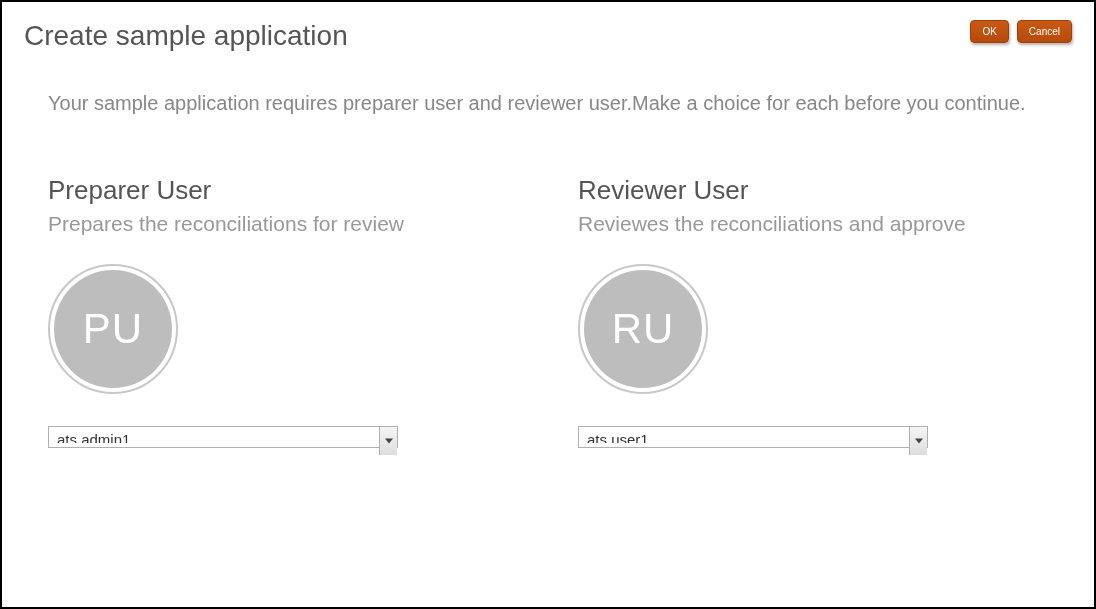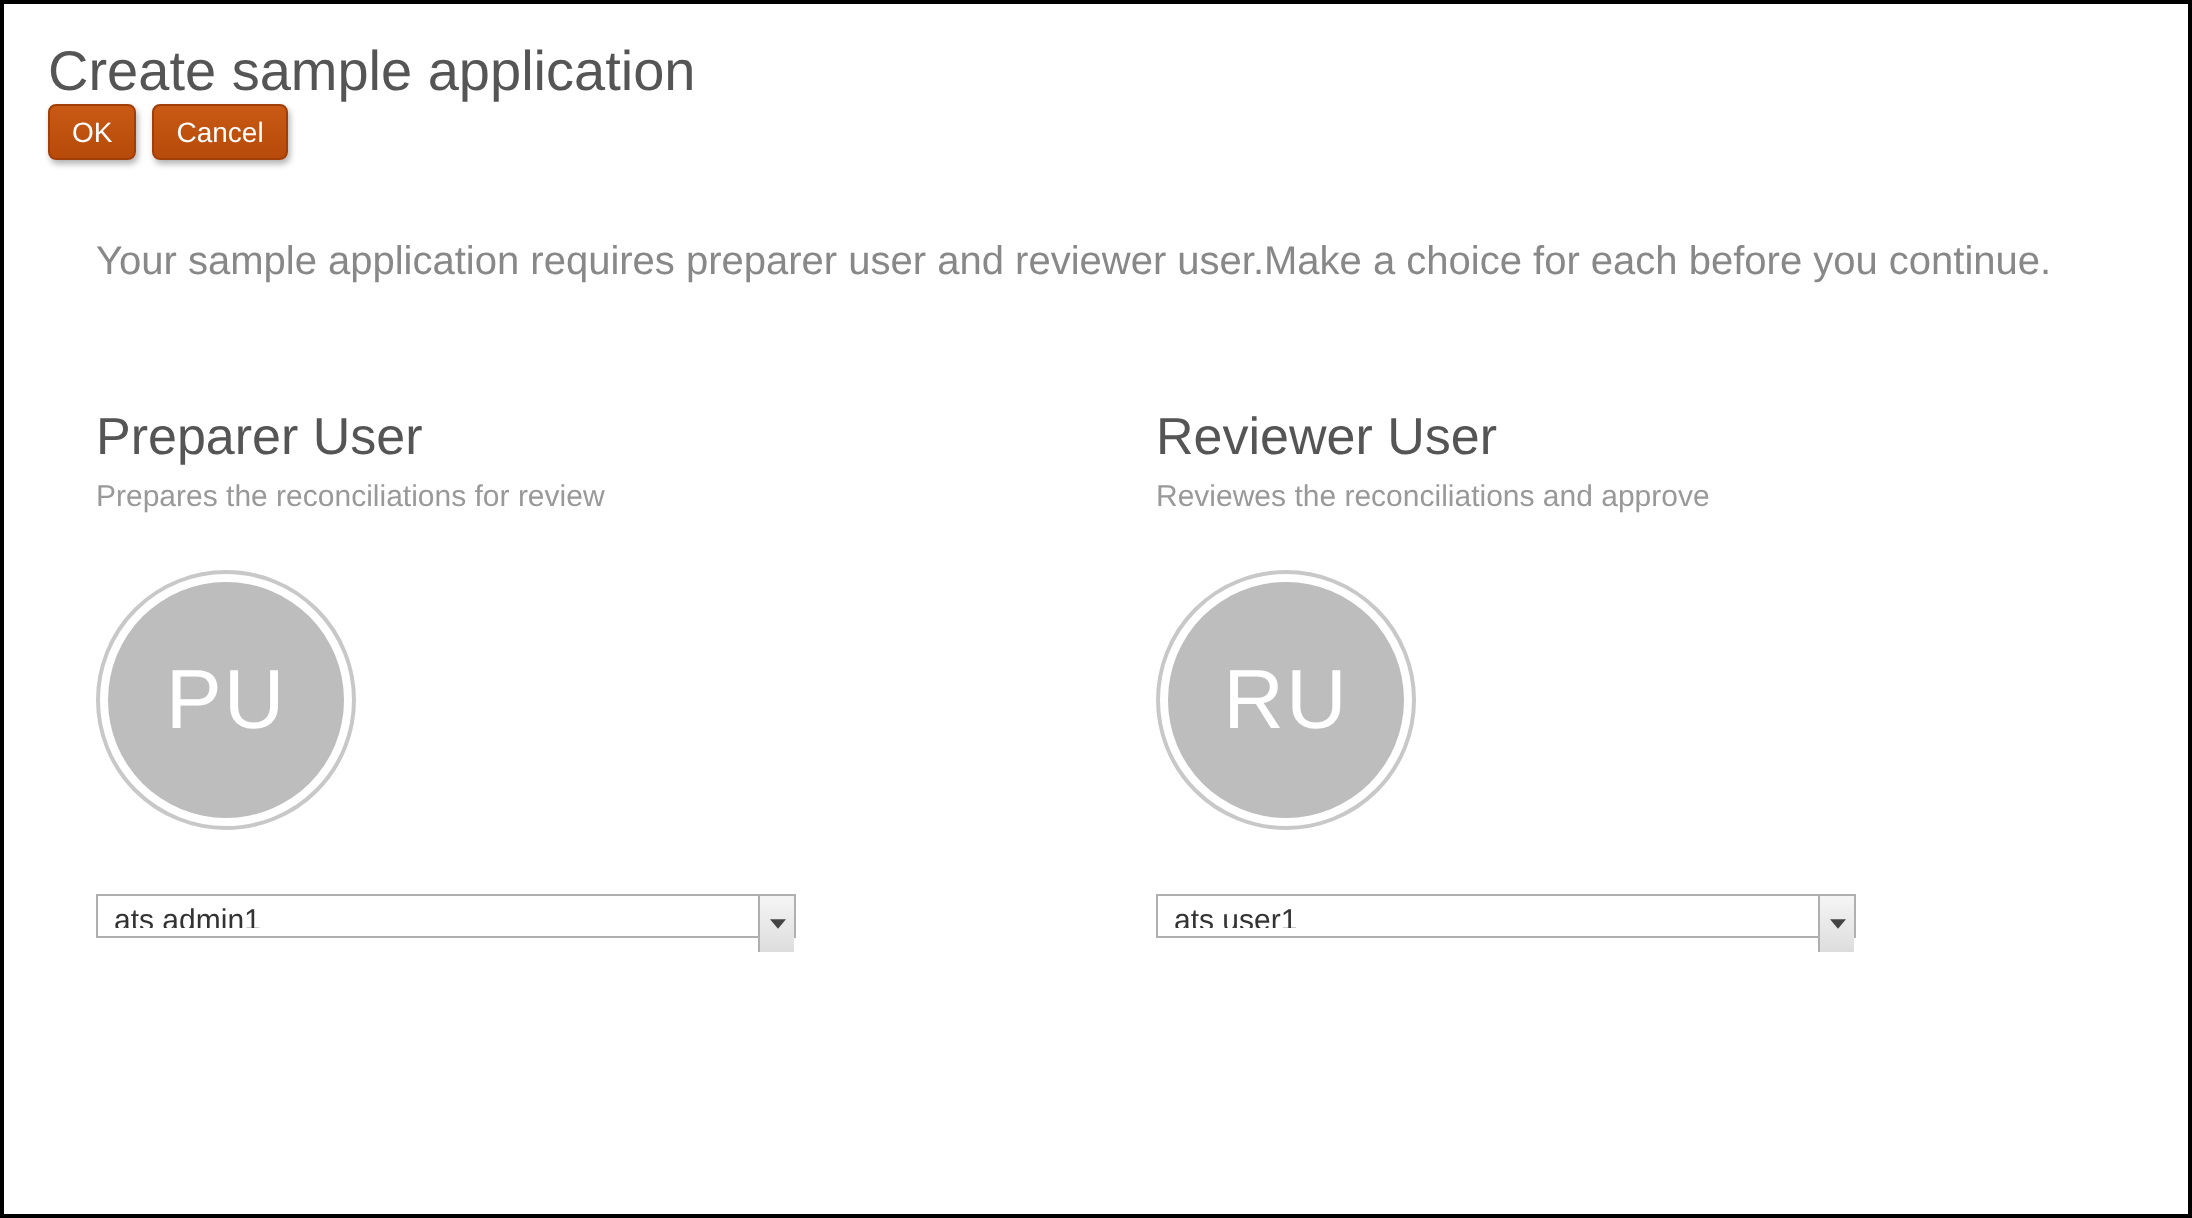--- a/index.html
+++ b/index.html
@@ -15,38 +15,37 @@
       width: 1096px;
       height: 609px;
       border: 2px solid #000;
       padding: 18px 22px;
       position: relative;
     }
     .header {
       display: flex;
       justify-content: space-between;
       align-items: flex-start;
-      flex-direction: column;
     }
     .page-title {
       font-size: 28px;
       font-weight: 400;
       color: #555;
     }
     .button-row {
       display: flex;
       gap: 8px;
     }
     .btn {
       background: linear-gradient(to bottom, #c85a15, #b84a0a);
       color: #fff;
       border: 1px solid #a03f08;
       border-radius: 4px;
       padding: 5px 11px;
-      font-size: 14px;
+      font-size: 10px;
       cursor: pointer;
       box-shadow: 1px 2px 3px rgba(0,0,0,0.3);
     }
     .instruction {
       margin-top: 40px;
       margin-left: 24px;
       color: #888;
       font-size: 20px;
     }
     .columns {
@@ -58,21 +57,21 @@
     .column {
       flex: 0 0 430px;
     }
     .section-title {
       font-size: 26px;
       font-weight: 400;
       color: #555;
       margin-bottom: 6px;
     }
     .section-desc {
-      font-size: 15px;
+      font-size: 21px;
       color: #999;
       margin-bottom: 28px;
     }
     .avatar {
       width: 130px;
       height: 130px;
       border: 2px solid #c8c8c8;
       border-radius: 50%;
       padding: 4px;
       display: flex;

